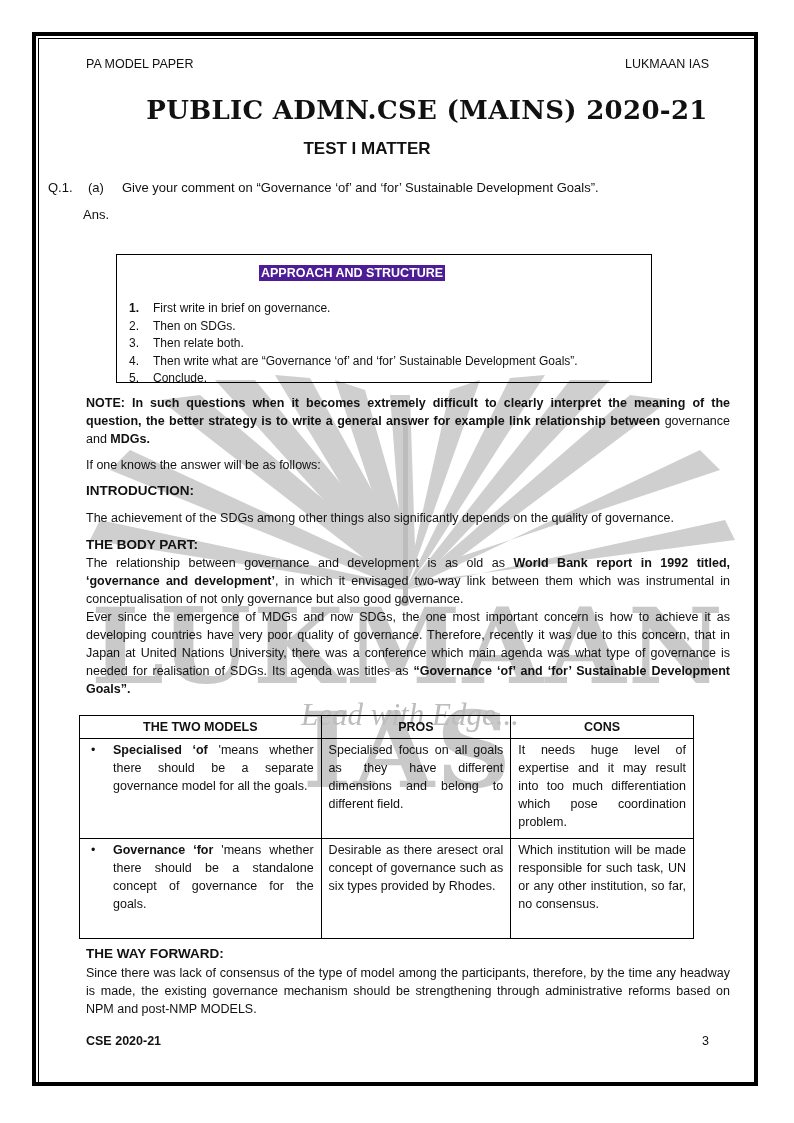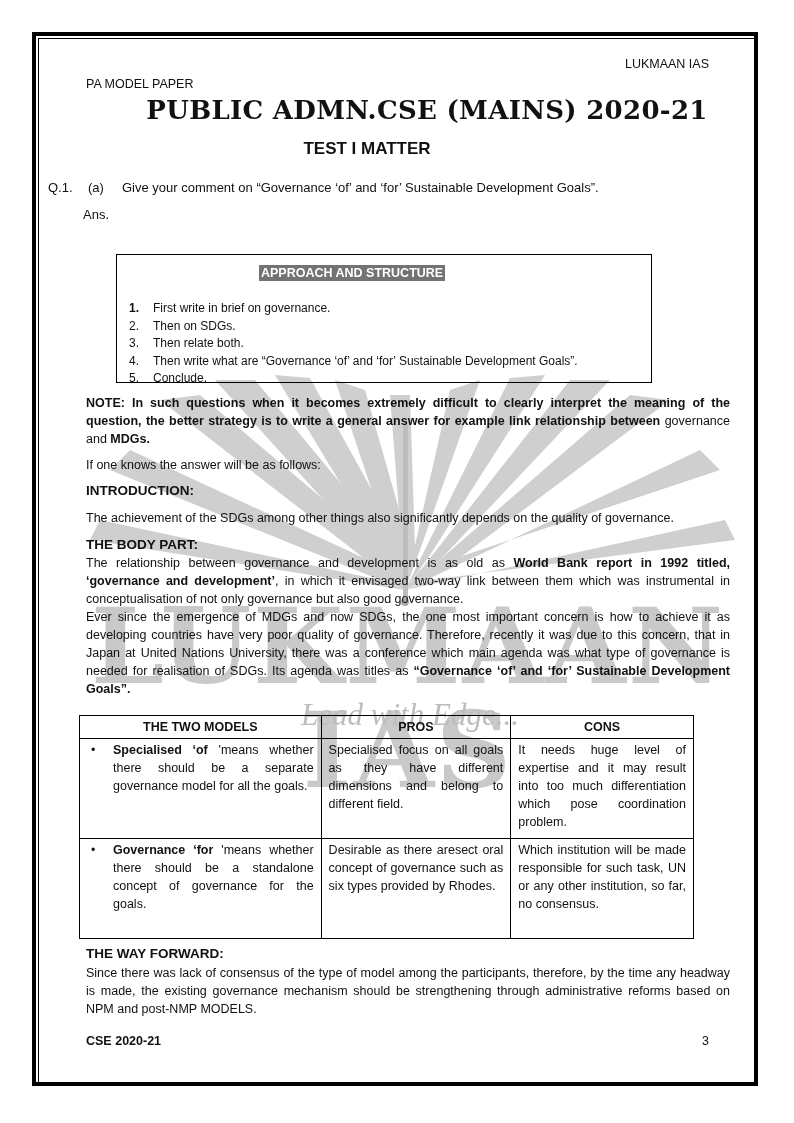--- a/index.html
+++ b/index.html
@@ -10,32 +10,32 @@
   .frame-inner { position: absolute; left: 38px; top: 38px; width: 718px; height: 1046px;
                  border: 1px solid #000; box-sizing: border-box; }
   .watermark { position: absolute; left: 0; top: 0; width: 794px; height: 1123px; pointer-events: none; z-index: 0; }
   .wm-text { position: absolute; left: 88px; top: 595px; width: 640px; text-align: center;
              font-family: "DejaVu Serif", serif; font-size: 104px; font-weight: bold; color: #c9c9c9;
              letter-spacing: 2px; line-height: 1; }
   .wm-tag { position: absolute; left: 270px; top: 697px; width: 280px; text-align: center;
             font-family: "Liberation Serif", serif; font-style: italic; font-size: 31px; color: #bdbdbd; }
   .content { position: absolute; left: 0; top: 0; width: 794px; height: 1123px; z-index: 1; }
   .hdr { position: absolute; top: 57px; font-size: 12.5px; }
-  .hdr-left { left: 86px; margin-top: 20px; } .hdr-right { right: 85px; }
+  .hdr-left { left: 86px; } .hdr-right { right: 85px; }
   .title { position: absolute; top: 95px; left: 0; width: 794px; padding-left: 60px; box-sizing: border-box;
            text-align: center; font-family: "DejaVu Serif", serif; font-weight: 900; font-size: 26px; letter-spacing: 0.3px; }
   .subtitle { position: absolute; top: 139px; left: 0; width: 710px; padding-left: 24px; box-sizing: border-box;
               text-align: center; font-weight: bold; font-size: 17px; }
   .q { position: absolute; top: 180px; left: 48px; font-size: 13px; }
   .q span { display: inline-block; }
   .q .qn { width: 40px; } .q .qp { width: 34px; }
   .ans { position: absolute; top: 207px; left: 48px; font-size: 13px; margin-left: 35px; }
   .approach { position: absolute; left: 116px; top: 254px; width: 536px; height: 129px;
               border: 1px solid #000; box-sizing: border-box; font-size: 12px; }
-  .approach-title { position: absolute; left: 142px; top: 10px; background: #737373; color: #fff;
+  .approach-title { position: absolute; left: 142px; top: 10px; background: #4c1d95; color: #fff;
                     font-weight: bold; font-size: 12.5px; padding: 1px 2px; }
   .approach ol { position: absolute; left: 4px; top: 37px; margin: 8px; padding: 0; list-style: none; }
   .approach li { height: 17.5px; line-height: 17.5px; }
   .approach li .n { display: inline-block; width: 24px; }
   .p { position: absolute; left: 86px; width: 644px; font-size: 12.5px; line-height: 18px; text-align: justify; }
   .p b { font-weight: bold; }
   .h { position: absolute; left: 86px; font-weight: bold; font-size: 13.5px; }
   table.models { position: absolute; left: 79px; top: 715px; width: 615px; border-collapse: collapse; font-size: 12.5px; }
   table.models th, table.models td { border: 1px solid #000; vertical-align: top; padding: 2px 7px; line-height: 18px; }
   table.models th { font-weight: bold; text-align: center; height: 18px; }

